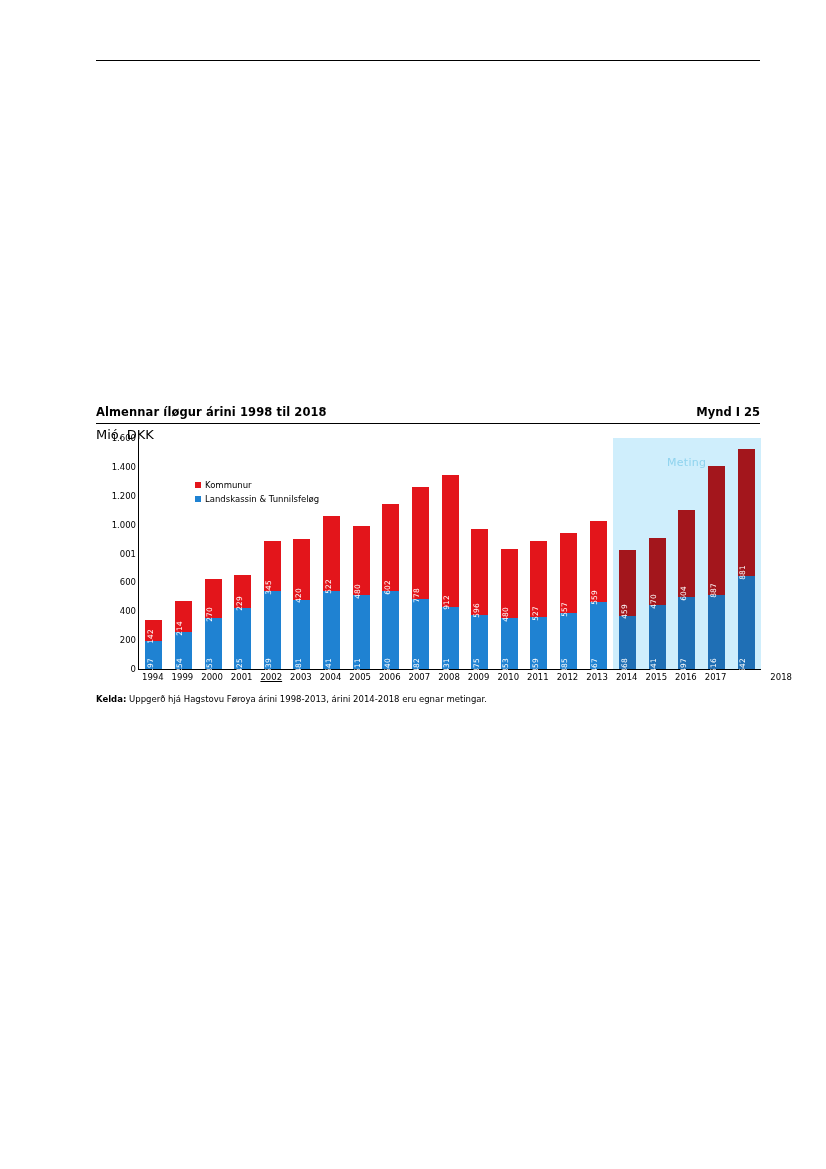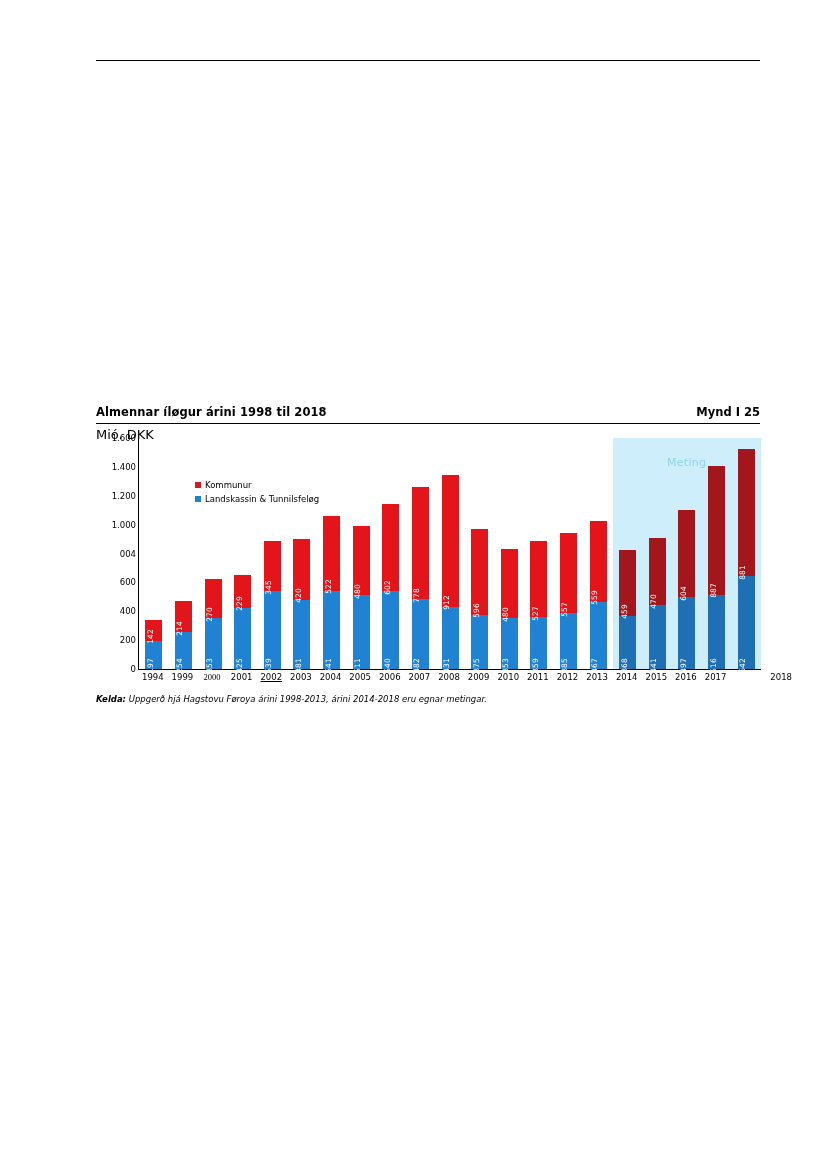--- a/index.html
+++ b/index.html
@@ -169,21 +169,20 @@
     height: 6px;
     margin-right: 4px;
     display: inline-block;
   }
   .source {
     position: absolute;
     left: 96px;
     top: 694px;
     font-size: 8.5px;
     width: 664px;
-    font-style: italic;
   }
   .source b {
     font-weight: bold;
   }
 </style>
 </head>
 <body>
 
 <div class="page">
 
@@ -197,21 +196,21 @@
     </div>
 
     <div class="unit-label">Mió. DKK</div>
 
     <div class="plot-wrap">
       <div class="y-labels" id="y-labels">
           <div class="y-label" style="top: 231px;">0</div>
           <div class="y-label" style="top: 202.125px;">200</div>
           <div class="y-label" style="top: 173.25px;">400</div>
           <div class="y-label" style="top: 144.375px;">600</div>
-          <div class="y-label" style="top: 115.5px;">004</div>
+          <div class="y-label" style="top: 115.5px;">001</div>
           <div class="y-label" style="top: 86.625px;">1.000</div>
           <div class="y-label" style="top: 57.75px;">1.200</div>
           <div class="y-label" style="top: 28.875px;">1.400</div>
           <div class="y-label" style="top: 0px;">1.600</div>
         </div>
 
       <div class="plot" id="plot">
         <div class="forecast-band" id="forecast-band" style="left: 473.905px; width: 148.095px;"></div>
         <div class="forecast-label" id="forecast-label" style="left: 527.952px;">Meting</div>
         <div class="bars" id="bars">
@@ -393,21 +392,21 @@
             <div class="legend-row">
               <span class="legend-swatch" style="background: rgb(31, 130, 210);"></span>
               <span>Landskassin &amp; Tunnilsfeløg</span>
             </div>
           </div>
       </div>
 
       <div class="x-labels" id="x-labels">
           <div class="x-label" style="left: 14.8095px;">1994</div>
           <div class="x-label" style="left: 44.4286px;">1999</div>
-          <div class="x-label" style="left: 74.0476px; font-family: Liberation Serif, serif;">2000</div>
+          <div class="x-label" style="left: 74.0476px;">2000</div>
           <div class="x-label" style="left: 103.667px;">2001</div>
           <div class="x-label" style="left: 133.286px; text-decoration: underline;">2002</div>
           <div class="x-label" style="left: 162.905px;">2003</div>
           <div class="x-label" style="left: 192.524px;">2004</div>
           <div class="x-label" style="left: 222.143px;">2005</div>
           <div class="x-label" style="left: 251.762px;">2006</div>
           <div class="x-label" style="left: 281.381px;">2007</div>
           <div class="x-label" style="left: 311px;">2008</div>
           <div class="x-label" style="left: 340.619px;">2009</div>
           <div class="x-label" style="left: 370.238px;">2010</div>

